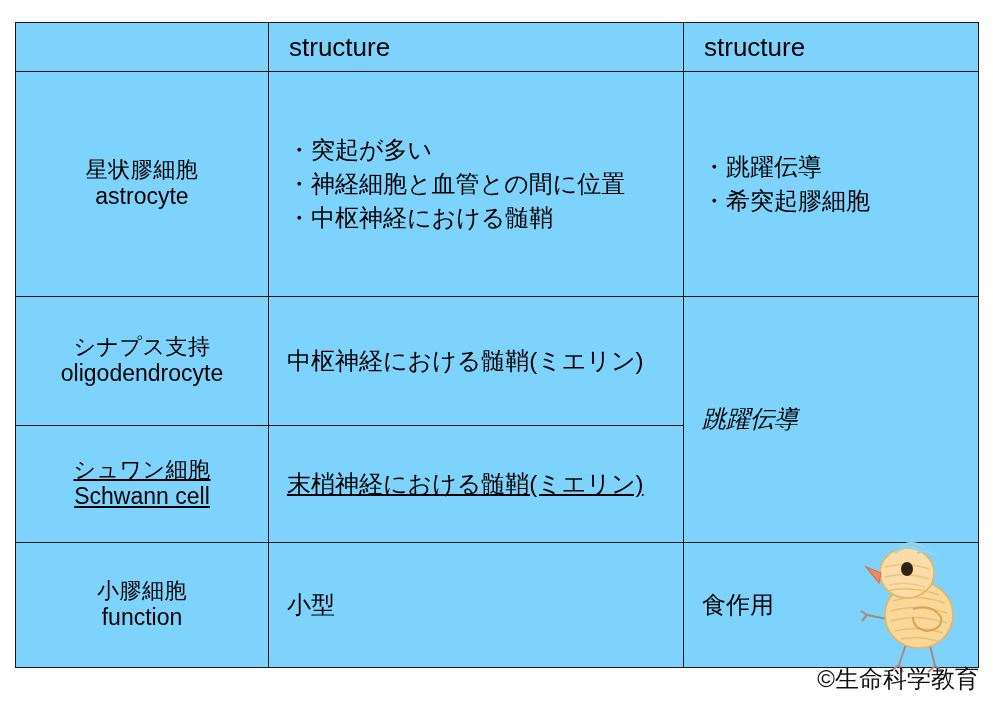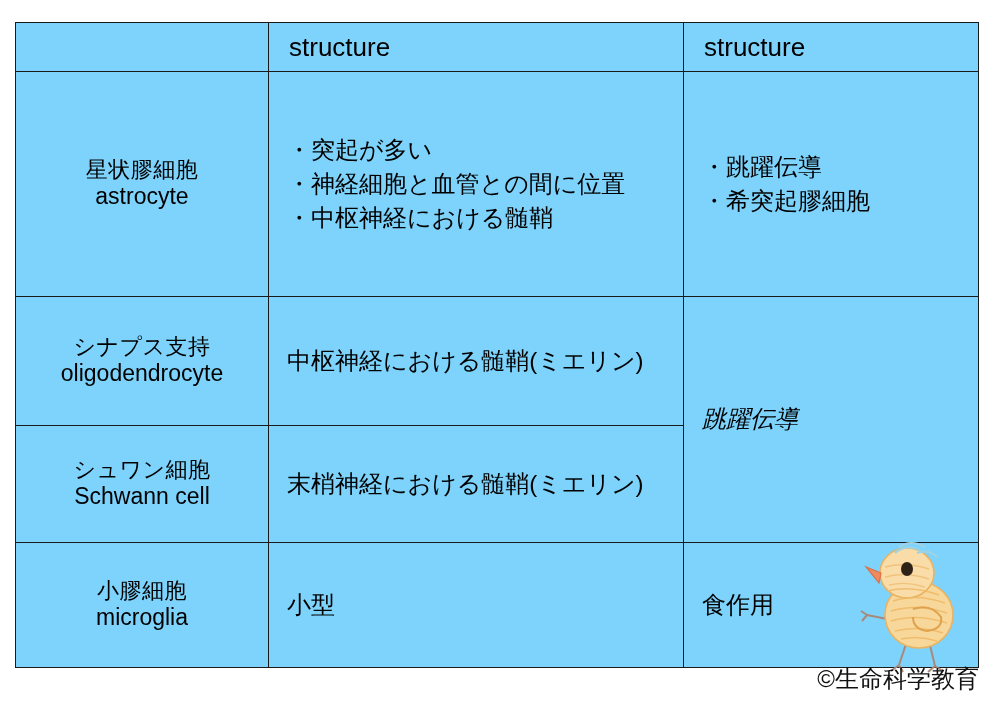--- a/index.html
+++ b/index.html
@@ -84,21 +84,21 @@
     margin-right: 0px;
   }
   .plain-text { white-space: nowrap; }
 
   
   .row-astrocyte .name-cell,
   .row-astrocyte .content-cell { height: 208px; }
   .row-oligo .name-cell,
   .row-oligo .content-cell { height: 112px; }
   .row-schwann .name-cell,
-  .row-schwann .content-cell { height: 100px; }
+  .row-schwann .content-cell { height: 100px; text-decoration: underline; }
   .row-microglia .name-cell,
   .row-microglia .content-cell { height: 108px; }
 
   .func-merged { font-size: 24px; padding-left: 18px !important; font-style: italic; }
 
   
   #credit {
     position: absolute;
     right: 14px;
     bottom: 12px;
@@ -172,21 +172,21 @@
         <span class="name-en">Schwann cell</span>
       </td>
       <td class="content-cell">
         <span class="plain-text">末梢神経における髄鞘(ミエリン)</span>
       </td>
     </tr>
 
     <tr class="row-microglia">
       <td class="name-cell">
         <span class="name-jp">小膠細胞</span>
-        <span class="name-en">microglia</span>
+        <span class="name-en">function</span>
       </td>
       <td class="content-cell">
         <span class="plain-text">小型</span>
       </td>
       <td class="content-cell">
         <span class="plain-text">食作用</span>
       </td>
     </tr>
   </tbody>
 </table>

